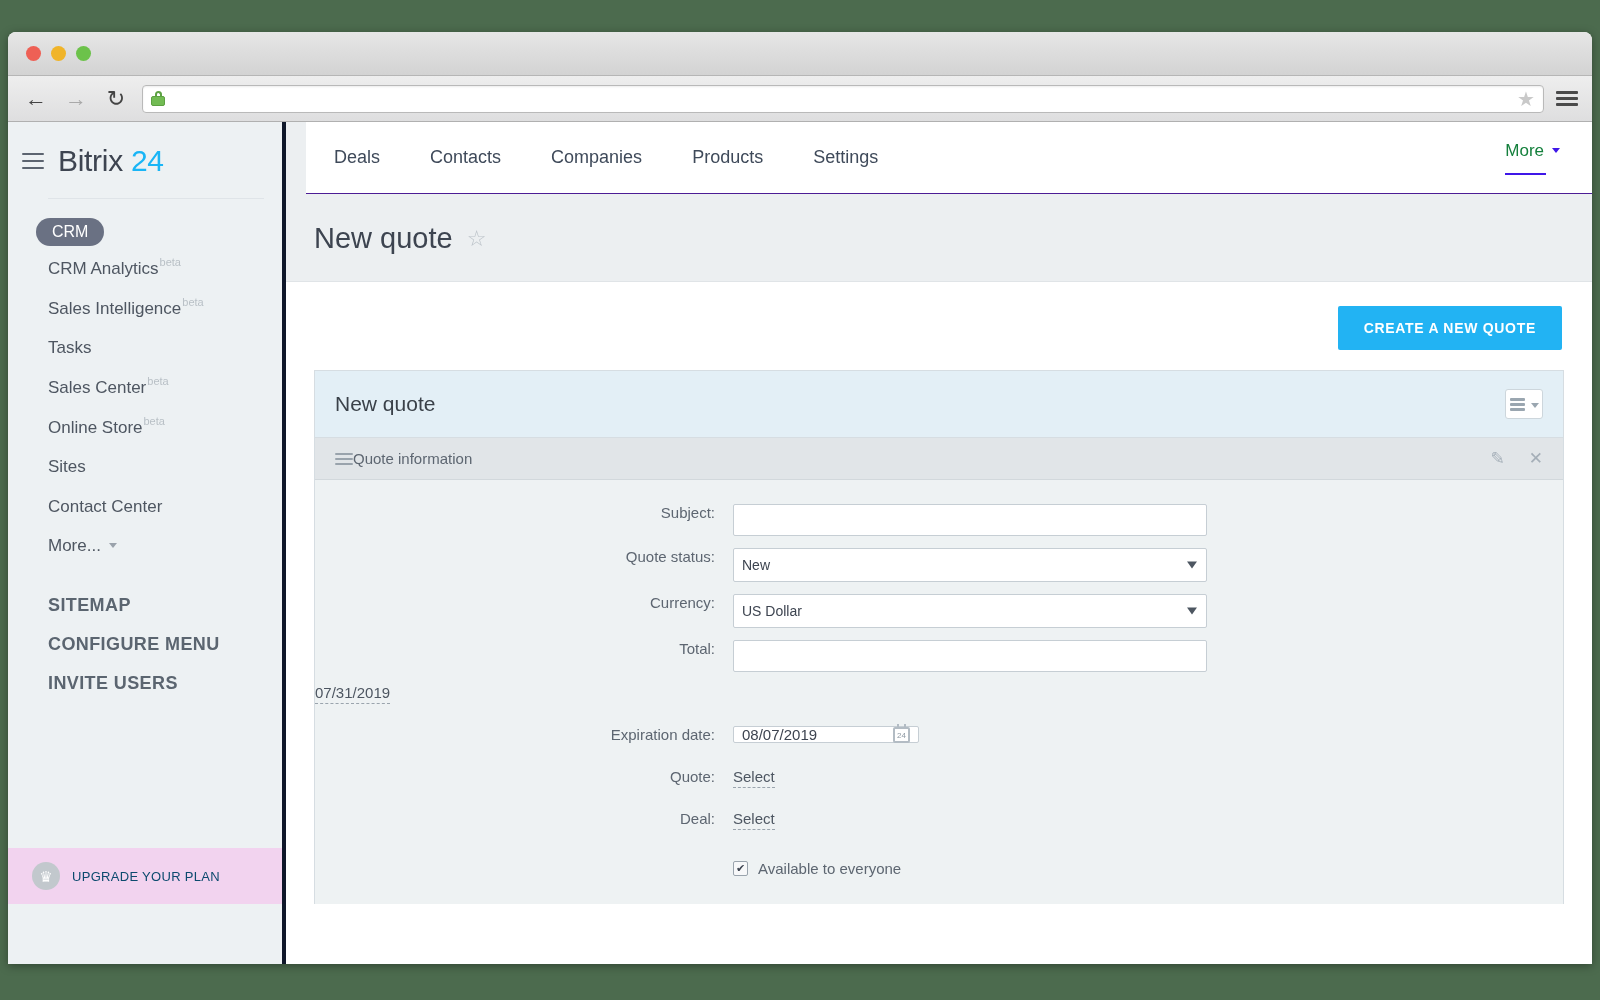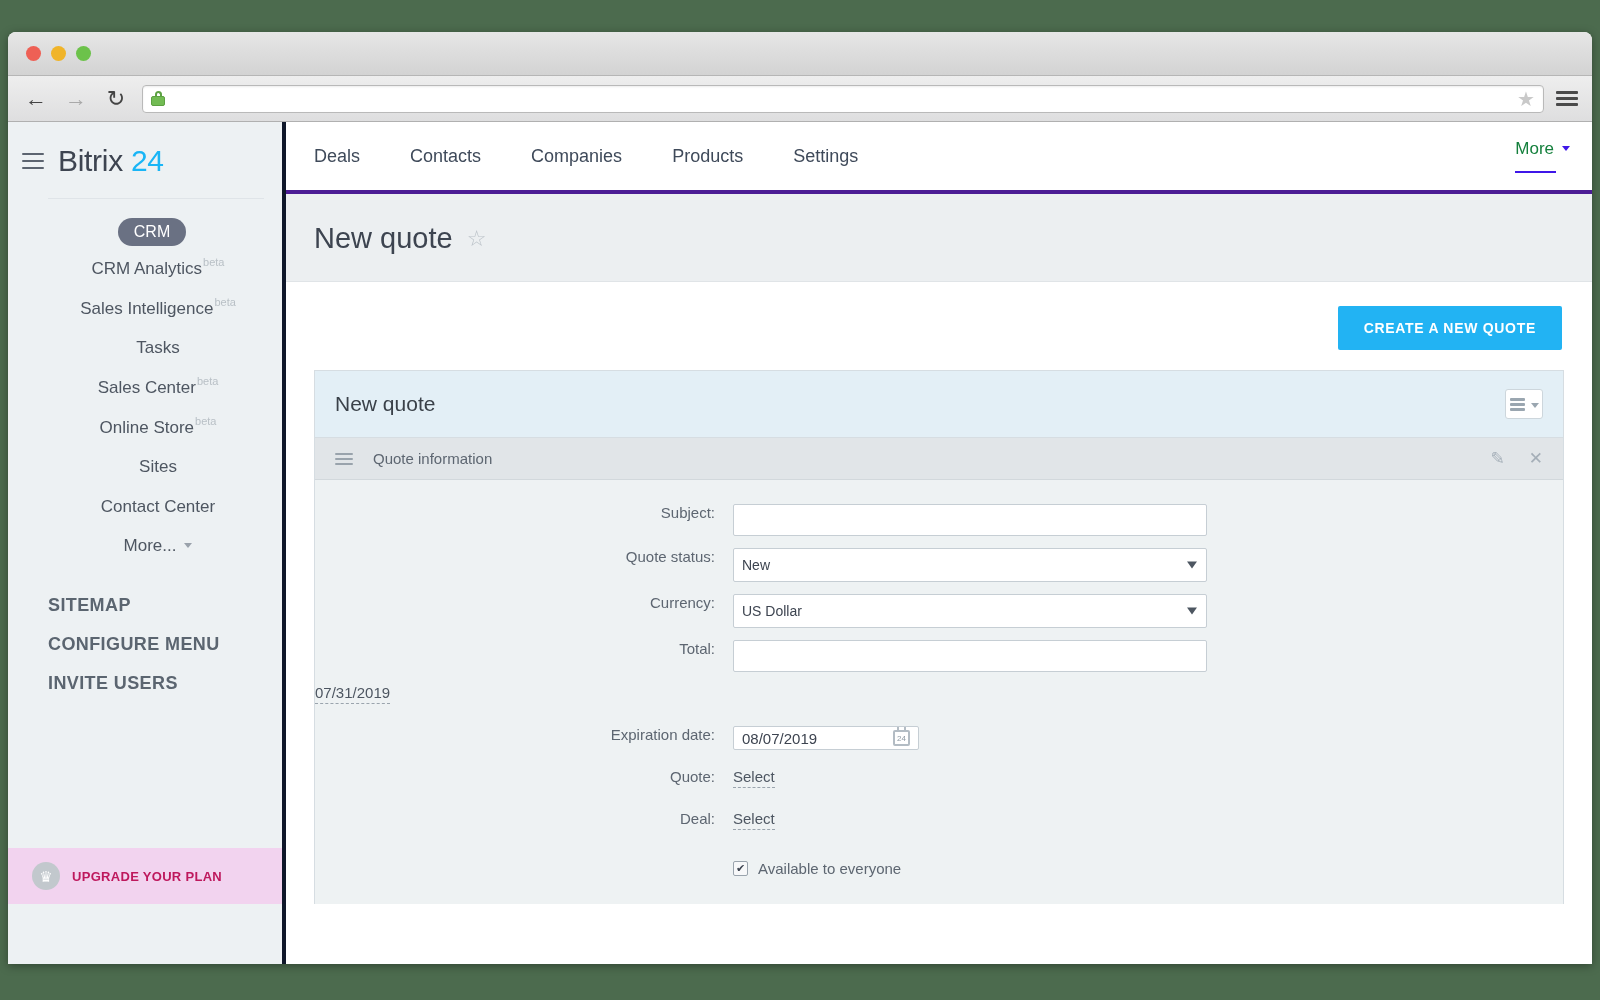--- a/index.html
+++ b/index.html
@@ -100,21 +100,20 @@
   .brand-text .num { color: #19b5f6; }
   .brand-sep { height: 1px; background: #dfe4e8; margin: 0 18px 16px 40px; }
 
   .nav-list { padding: 0 0 0 0; }
   .nav-item {
     display: flex; align-items: baseline;
     padding: 10px 14px 10px 40px;
     font-size: 17px; color: #4e5661;
     position: relative;
     line-height: 1.15;
-    justify-content: center;
   }
   .nav-item .beta {
     font-size: 11px; color: #b9c0c6; margin-left: 1px;
     align-self: flex-start; position: relative; top: -3px;
   }
   .nav-item.pill { padding: 3px 14px 3px 28px; }
   .pill-badge {
     display: inline-block;
     background: #6a7183; color: #fff;
     border-radius: 14px;
@@ -140,31 +139,32 @@
     background: #f2d3ef;
     display: flex; align-items: center; gap: 12px;
     padding: 14px 14px 14px 24px;
   }
   .crown {
     width: 28px; height: 28px; border-radius: 50%;
     background: #c2c8cd; flex: 0 0 28px;
     display: flex; align-items: center; justify-content: center;
     color: #fff; font-size: 15px; line-height: 1;
   }
-  .upgrade-label { font-size: 13px; font-weight: bold; color: #be185d; letter-spacing: .3px; }
+  .upgrade-label { font-size: 13px; font-weight: normal; color: #0c4a6e; letter-spacing: .3px; }
 
   
   .main { flex: 1 1 auto; display: flex; flex-direction: column; min-width: 0; background: #eceff1; }
 
   .topnav {
     height: 72px; flex: 0 0 72px;
     background: #fff;
     display: flex; align-items: center;
-    padding: 0 22px 0 28px;
-    border-bottom: 4px solid #4c1d95;
+    padding: 0 32px 0 28px;
+    border-bottom: 1px solid #4c1d95;
+    margin-left: 20px;
   }
   .topnav-items { display: flex; align-items: center; gap: 0; }
   .topnav-item {
     font-size: 18px; color: #3f4a5a;
     padding: 0 34px 0 0;
     margin-right: 16px;
   }
   .topnav-right { margin-left: auto; position: relative; padding-bottom: 2px; }
   .more-link { font-size: 17px; color: #15803d; position: relative; display: inline-block; padding-bottom: 12px; }
   .more-link .caret-small { border-top-color: #3f17e8; }
@@ -220,21 +220,21 @@
     display: flex; align-items: center; justify-content: center; gap: 3px;
   }
   .list-lines { display: flex; flex-direction: column; gap: 2px; }
   .list-lines i { display: block; width: 15px; height: 3px; background: #9aa6b0; border-radius: 1px; }
   .list-btn .caret-small { margin-left: 3px; border-top-color: #9aa6b0; top: 1px; }
 
   .section-head {
     background: #e1e5e8;
     display: flex; align-items: center;
     padding: 12px 20px;
-    gap: 20px;
+    gap: 0;
     border-bottom: 1px solid #d2d8dc;
   }
   .drag-lines { display: flex; flex-direction: column; gap: 3px; width: 18px; }
   .drag-lines i { display: block; height: 2px; background: #99a3ac; border-radius: 1px; }
   .section-title { font-size: 15px; color: #5d6671; }
   .section-actions { margin-left: auto; display: flex; align-items: center; gap: 24px; }
   .icon-btn { font-size: 17px; color: #a5afb8; line-height: 1; }
 
   .form {
     background: #eef2f3;
@@ -271,21 +271,21 @@
     width: 0; height: 0;
     border-left: 5px solid transparent; border-right: 5px solid transparent;
     border-top: 7px solid #4d5661;
   }
   .dotted-value {
     font-size: 15px; color: #4d5661;
     border-bottom: 1px dashed #9aa4ad;
     padding-bottom: 2px;
   }
   .date-input {
-    width: 186px; height: 24px;
+    width: 186px; height: 17px;
     border: 1px solid #c6ced4; background: #fff; border-radius: 2px;
     display: flex; align-items: center;
     padding: 0 8px;
     position: relative;
   }
   .date-text { font-size: 15px; color: #3d4450; }
   .cal-icon {
     position: absolute; right: 8px; top: 50%; transform: translateY(-50%);
     width: 17px; height: 16px;
     border: 2px solid #b3bcc4; border-radius: 2px;

